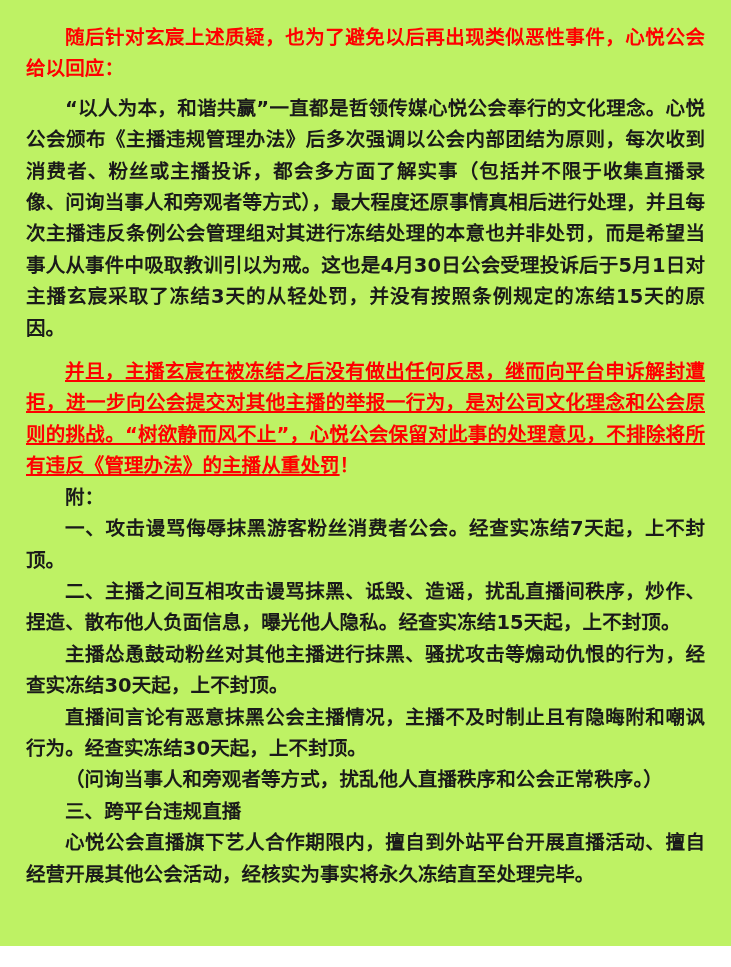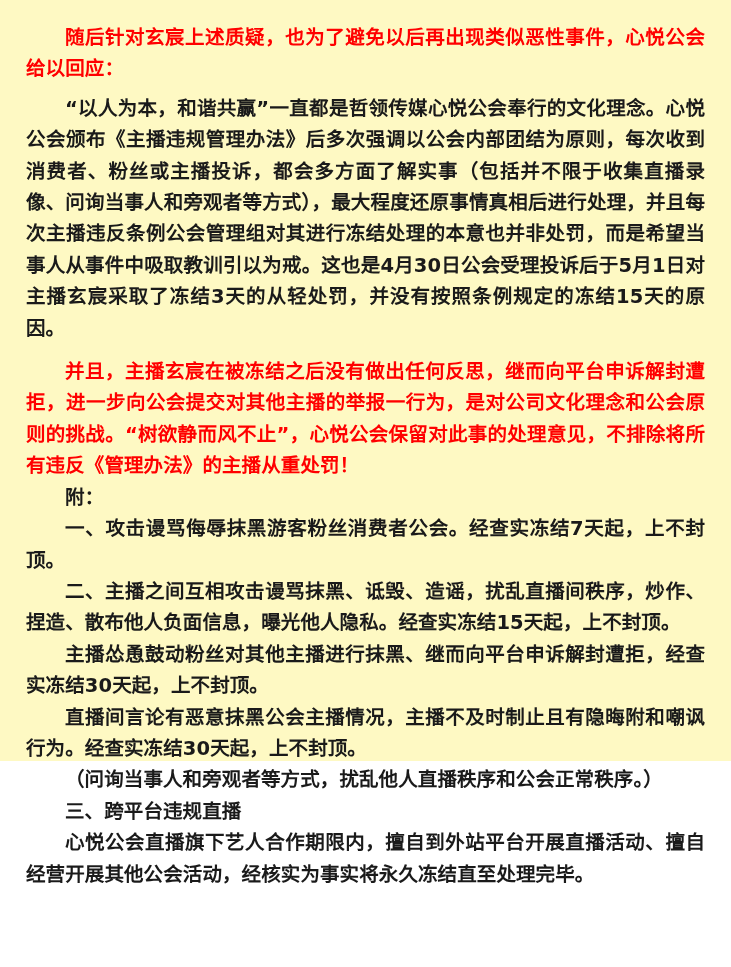--- a/index.html
+++ b/index.html
@@ -12,23 +12,23 @@
     width: 731px;
     height: 967px;
     overflow: hidden;
     font-family: "DejaVu Sans", "Liberation Sans", sans-serif;
     -webkit-font-smoothing: antialiased;
   }
 
   #doc {
     box-sizing: border-box;
     width: 731px;
-    height: 761px;
+    height: 946px;
     padding: 22px 26px 0 26px;
-    background: #fef9c3;
+    background: #bef264;
   }
 
   
   .p {
     margin: 0;
     font-size: 19.5px;
     line-height: 31.4px;
     font-weight: 700;
     color: #1a1a1a;
     text-align: justify;
@@ -49,20 +49,21 @@
   }
 
   
   .red {
     color: #FF0000;
   }
   .red-underline {
     color: #FF0000;
   }
   .red-underline .u {
+    text-decoration: underline;
     text-decoration-thickness: 2px;
     text-underline-offset: 2px;
   }
 
   .gap-sm { height: 8px; }
   .gap-md { height: 12px; }
 </style>
 </head>
 <body>
 
@@ -79,21 +80,21 @@
   <p class="p red-underline indent"><span class="u">并且，主播玄宸在被冻结之后没有做出任何反思，继而向平台申诉解封遭拒，进一步向公会提交对其他主播的举报一行为，是对公司文化理念和公会原则的挑战。“树欲静而风不止”，心悦公会保留对此事的处理意见，不排除将所有违反《管理办法》的主播从重处罚</span><span>！</span></p>
 
   <p class="p flush">附：</p>
 
 
 
   <p class="p indent">一、攻击谩骂侮辱抹黑游客粉丝消费者公会。经查实冻结7天起，上不封顶。</p>
 
   <p class="p indent">二、主播之间互相攻击谩骂抹黑、诋毁、造谣，扰乱直播间秩序，炒作、捏造、散布他人负面信息，曝光他人隐私。经查实冻结15天起，上不封顶。</p>
 
-  <p class="p indent">主播怂恿鼓动粉丝对其他主播进行抹黑、继而向平台申诉解封遭拒，经查实冻结30天起，上不封顶。</p>
+  <p class="p indent">主播怂恿鼓动粉丝对其他主播进行抹黑、骚扰攻击等煽动仇恨的行为，经查实冻结30天起，上不封顶。</p>
 
   <p class="p indent">直播间言论有恶意抹黑公会主播情况，主播不及时制止且有隐晦附和嘲讽行为。经查实冻结30天起，上不封顶。</p>
 
   <p class="p indent">（问询当事人和旁观者等方式，扰乱他人直播秩序和公会正常秩序。）</p>
 
   <p class="p indent">三、跨平台违规直播</p>
 
   <p class="p flush">心悦公会直播旗下艺人合作期限内，擅自到外站平台开展直播活动、擅自经营开展其他公会活动，经核实为事实将永久冻结直至处理完毕。</p>
 
 </div>

